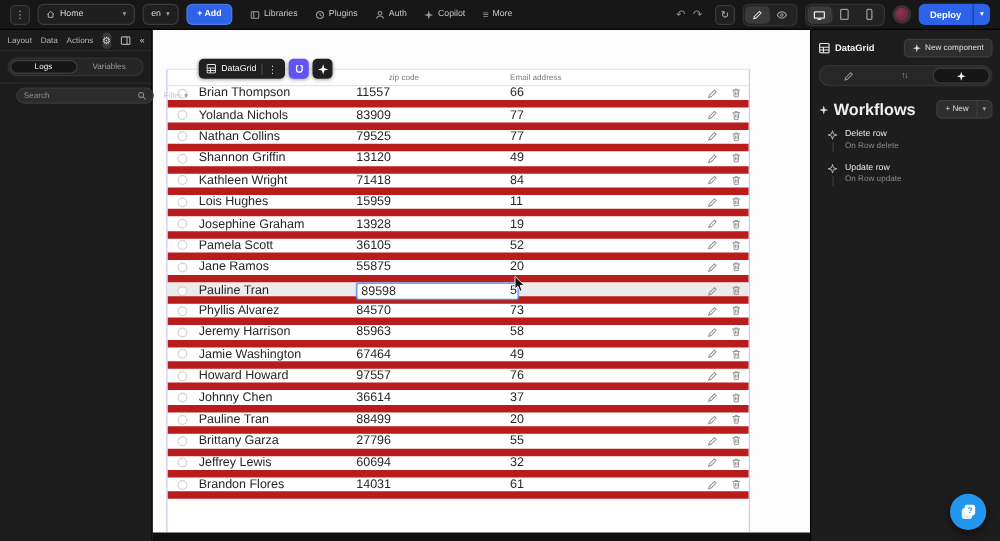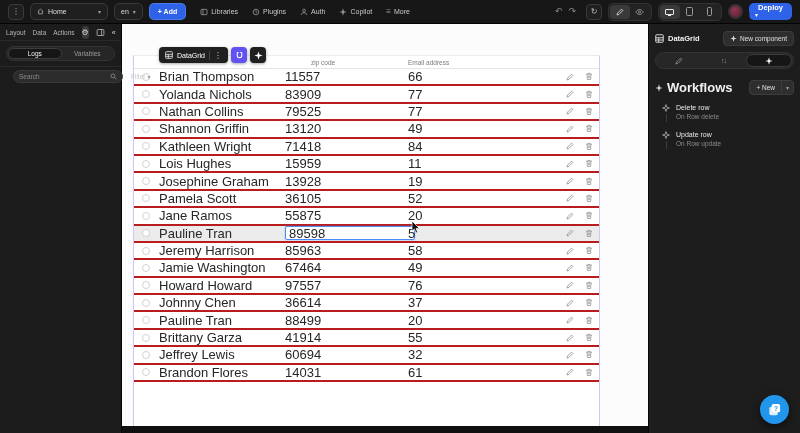--- a/index.html
+++ b/index.html
@@ -46,21 +46,21 @@
     min-width:20px; height:14px; border-radius:4px; display:flex; align-items:center;
     justify-content:center; color:#9a9a9a; font-size:8px; padding:0 4px; cursor:pointer;
   }
   .seg.active { background:#3a3a3a; color:#e8e8e8; }
   .avatar {
     width:15px; height:15px; border-radius:50%;
     background:radial-gradient(circle at 40% 35%, #8c3550, #5e2030);
     border:2px solid #343434; cursor:pointer;
   }
   .btn-deploy {
-    display:flex; align-items:stretch; height:17px; border-radius:5px; overflow:hidden; cursor:pointer;flex-direction:column;
+    display:flex; align-items:stretch; height:17px; border-radius:5px; overflow:hidden; cursor:pointer;
   }
   .btn-deploy .main { padding:0 9px; display:flex; align-items:center; color:#fff; font-size:7.5px; font-weight:bold; }
   .btn-deploy .arrow { width:14px; display:flex; align-items:center; justify-content:center; border-left:1px solid rgba(0,0,0,.35); color:#fff; }
 
   
   .left {
     position:absolute; top:24px; left:0; width:122px; bottom:0;
     background:#1c1c1c; border-right:1px solid #070707; z-index:20;
   }
   .lp-tabs {
@@ -116,21 +116,21 @@
   .datagrid {
     position:absolute; left:11px; top:31px; width:467px; bottom:7px; overflow:hidden;
     background:#fff; border-left:1px solid #cfc9f1; border-right:1px solid #cfc9f1; border-top:1px solid #ececec;
   }
   .dg-header, .dg-row {
     display:grid; grid-template-columns:24px 127px 123px 157px 1fr; align-items:center;
   }
   .dg-header { height:13px; border-bottom:1px solid #e4e4e4; color:#7b7b7b; font-size:6.5px; }
   .dg-header .hdr-zip { padding-left:26px; cursor:pointer; }
   .dg-header .hdr-email { cursor:pointer; }
-  .dg-row { height:17.4px; border-bottom:2px solid #b91c1c; font-size:13px; color:#262626; cursor:pointer; }
+  .dg-row { height:17.4px; border-bottom:6px solid #b91c1c; font-size:10px; color:#262626; cursor:pointer; }
   .dg-row.selected { background:#ebebeb; }
   .dg-check { display:flex; justify-content:center; }
   .row-radio { width:8px; height:8px; border:1px solid #d2d2d2; border-radius:50%; background:#fff; }
   .dg-name { padding-left:1px; }
   .zip-inner { display:inline-block; }
   .zip-editing {
     width:130px; height:14px; line-height:13px; border:1px solid #4e8bf5; border-radius:2px;
     background:#fff; padding:0 3px; box-shadow:0 0 0 1px rgba(78,139,245,.15);
   }
   .dg-actions { display:flex; align-items:center; gap:11px; padding-left:1px; color:#8d8d8d; }
@@ -554,20 +554,40 @@
           <svg width="8" height="9" viewBox="0 0 12 13" fill="none" stroke="currentColor" stroke-width="1.1">
                   <path d="M1.5 3h9M4.5 3V1.8h3V3M3 3l.6 8h4.8L9 3M5 5v4M7 5v4"></path>
                 </svg>
         </span>
       </span>
     </div>
           <div class="dg-row">
       <span class="dg-check">
               <span class="row-radio"></span>
             </span>
+      <span class="dg-name">Phyllis Alvarez</span>
+      <span class="dg-zip"><span class="zip-inner">84570</span></span>
+      <span class="dg-email">73</span>
+      <span class="dg-actions">
+        <span class="row-action">
+          <svg width="8" height="8" viewBox="0 0 12 12" fill="none" stroke="currentColor" stroke-width="1.2">
+                  <path d="M1.5 10.5l.8-2.8 6-6 2 2-6 6-2.8.8z"></path>
+                </svg>
+        </span>
+        <span class="row-action">
+          <svg width="8" height="9" viewBox="0 0 12 13" fill="none" stroke="currentColor" stroke-width="1.1">
+                  <path d="M1.5 3h9M4.5 3V1.8h3V3M3 3l.6 8h4.8L9 3M5 5v4M7 5v4"></path>
+                </svg>
+        </span>
+      </span>
+    </div>
+          <div class="dg-row">
+      <span class="dg-check">
+              <span class="row-radio"></span>
+            </span>
       <span class="dg-name">Jeremy Harrison</span>
       <span class="dg-zip"><span class="zip-inner">85963</span></span>
       <span class="dg-email">58</span>
       <span class="dg-actions">
         <span class="row-action">
           <svg width="8" height="8" viewBox="0 0 12 12" fill="none" stroke="currentColor" stroke-width="1.2">
                   <path d="M1.5 10.5l.8-2.8 6-6 2 2-6 6-2.8.8z"></path>
                 </svg>
         </span>
         <span class="row-action">
@@ -655,21 +675,21 @@
                   <path d="M1.5 3h9M4.5 3V1.8h3V3M3 3l.6 8h4.8L9 3M5 5v4M7 5v4"></path>
                 </svg>
         </span>
       </span>
     </div>
           <div class="dg-row">
       <span class="dg-check">
               <span class="row-radio"></span>
             </span>
       <span class="dg-name">Brittany Garza</span>
-      <span class="dg-zip"><span class="zip-inner">41914</span></span>
+      <span class="dg-zip"><span class="zip-inner">27796</span></span>
       <span class="dg-email">55</span>
       <span class="dg-actions">
         <span class="row-action">
           <svg width="8" height="8" viewBox="0 0 12 12" fill="none" stroke="currentColor" stroke-width="1.2">
                   <path d="M1.5 10.5l.8-2.8 6-6 2 2-6 6-2.8.8z"></path>
                 </svg>
         </span>
         <span class="row-action">
           <svg width="8" height="9" viewBox="0 0 12 13" fill="none" stroke="currentColor" stroke-width="1.1">
                   <path d="M1.5 3h9M4.5 3V1.8h3V3M3 3l.6 8h4.8L9 3M5 5v4M7 5v4"></path>

